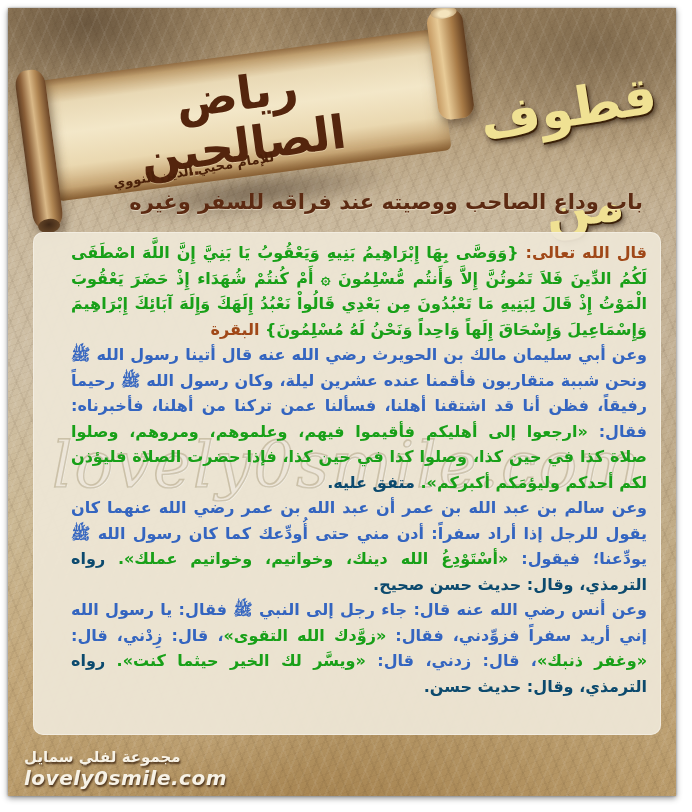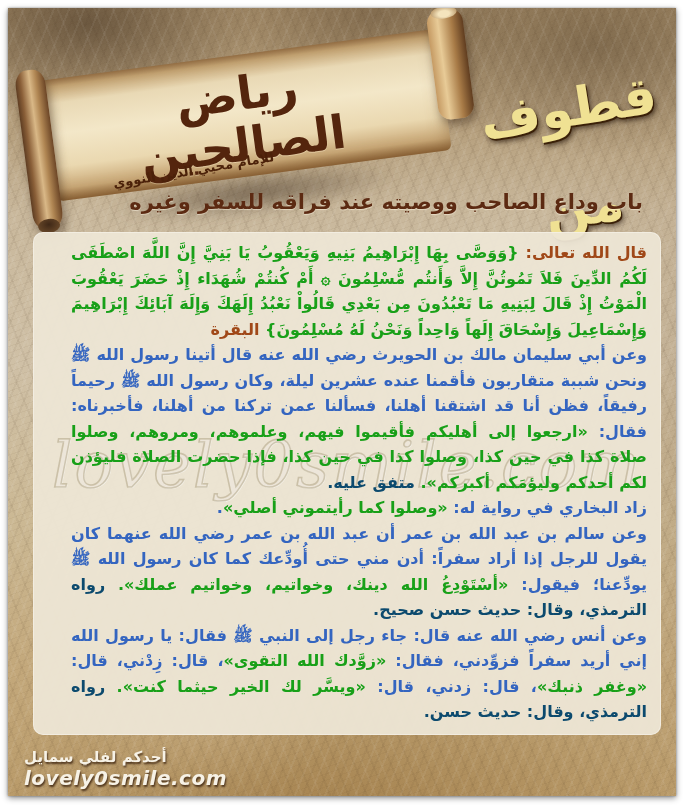--- a/index.html
+++ b/index.html
@@ -152,25 +152,24 @@
 
     <div class="qutuf">قطوف من</div>
 
     <div class="chapter-title">باب وداع الصاحب ووصيته عند فراقه للسفر وغيره</div>
 
     <div class="panel">
       <div class="watermark">lovely0smile.com</div>
       <div class="hadith-text">
         <p><span class="c-brown">قال الله تعالى: </span><span class="c-green">{وَوَصَّى بِهَا إِبْرَاهِيمُ بَنِيهِ وَيَعْقُوبُ يَا بَنِيَّ إِنَّ اللَّهَ اصْطَفَى لَكُمُ الدِّينَ فَلاَ تَمُوتُنَّ إِلاَّ وَأَنتُم مُّسْلِمُونَ ۞ أَمْ كُنتُمْ شُهَدَاء إِذْ حَضَرَ يَعْقُوبَ الْمَوْتُ إِذْ قَالَ لِبَنِيهِ مَا تَعْبُدُونَ مِن بَعْدِي قَالُواْ نَعْبُدُ إِلَهَكَ وَإِلَهَ آبَائِكَ إِبْرَاهِيمَ وَإِسْمَاعِيلَ وَإِسْحَاقَ إِلَهاً وَاحِداً وَنَحْنُ لَهُ مُسْلِمُونَ}</span><span class="c-brown"> البقرة</span></p>
         <p><span class="c-blue">وعن أبي سليمان مالك بن الحويرث رضي الله عنه قال أتينا رسول الله ﷺ ونحن شببة متقاربون فأقمنا عنده عشرين ليلة، وكان رسول الله ﷺ رحيماً رفيقاً، فظن أنا قد اشتقنا أهلنا، فسألنا عمن تركنا من أهلنا، فأخبرناه: فقال: </span><span class="c-green">«ارجعوا إلى أهليكم فأقيموا فيهم، وعلموهم، ومروهم، وصلوا صلاة كذا في حين كذا، وصلوا كذا في حين كذا، فإذا حضرت الصلاة فليؤذن لكم أحدكم وليؤمَكم أكبركم».</span><span class="c-navy"> متفق عليه.</span></p>
-        <p><span class="c-blue">زاد البخاري في رواية له: </span><span class="c-green">«وصلوا كما رأيتموني أصلي»</span><span class="c-blue">.</span></p>
         <p><span class="c-blue">وعن سالم بن عبد الله بن عمر أن عبد الله بن عمر رضي الله عنهما كان يقول للرجل إذا أراد سفراً: أدن مني حتى أُودِّعك كما كان رسول الله ﷺ يودِّعنا؛ فيقول: </span><span class="c-green">«أسْتَوْدِعُ الله دينك، وخواتيم، وخواتيم عملك».</span><span class="c-navy"> رواه الترمذي، وقال: حديث حسن صحيح.</span></p>
         <p><span class="c-blue">وعن أنس رضي الله عنه قال: جاء رجل إلى النبي ﷺ فقال: يا رسول الله إني أريد سفراً فزوِّدني، فقال: </span><span class="c-green">«زوَّدك الله التقوى»</span><span class="c-blue">، قال: زِدْني، قال: </span><span class="c-green">«وغفر ذنبك»</span><span class="c-blue">، قال: زدني، قال: </span><span class="c-green">«ويسَّر لك الخير حيثما كنت».</span><span class="c-navy"> رواه الترمذي، وقال: حديث حسن.</span></p>
       </div>
     </div>
 
     <div class="footer">
-      <div class="footer-group">أحدكم لفلي سمايل</div>
+      <div class="footer-group">مجموعة لفلي سمايل</div>
       <div class="footer-site">lovely0smile.com</div>
     </div>
 
   </div>
 </div>
 
 </body></html>

